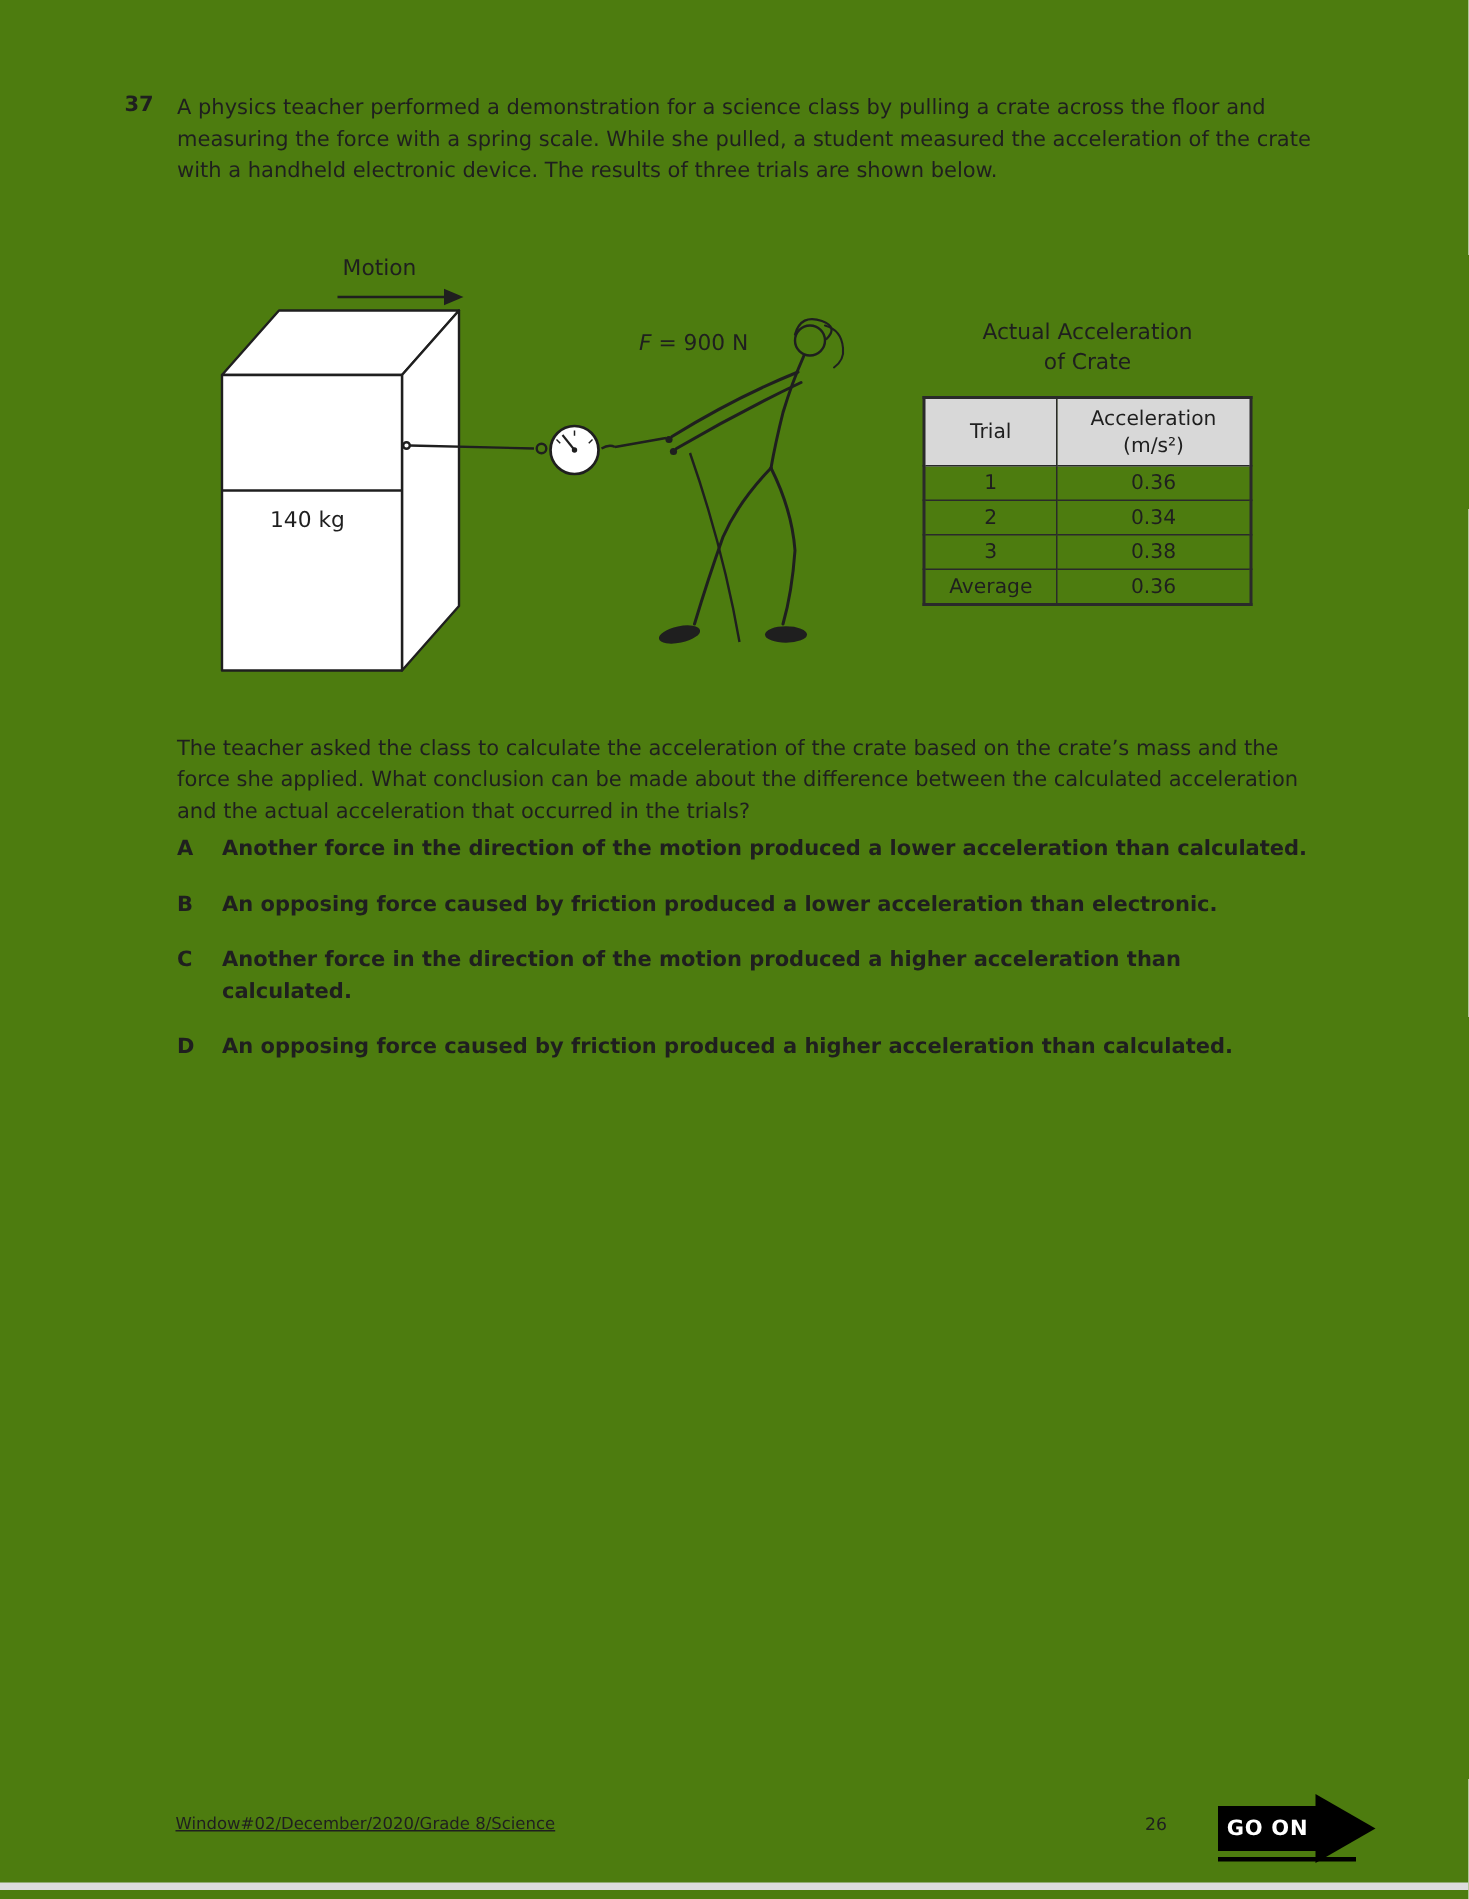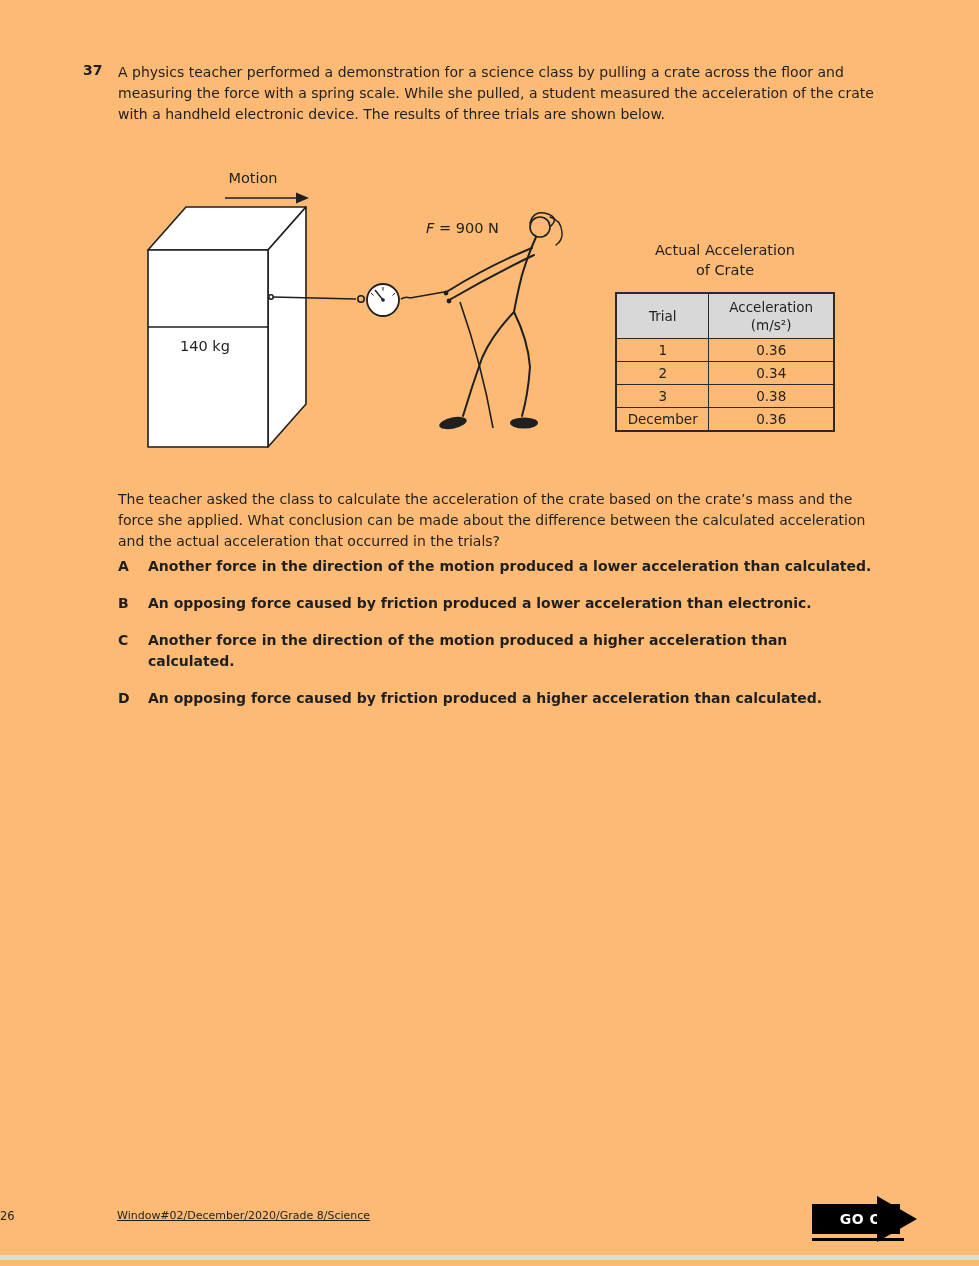--- a/index.html
+++ b/index.html
@@ -1,34 +1,34 @@
 <!DOCTYPE html>
 <html><head>
 <meta charset="utf-8">
 <style>
   html, body { margin: 0; padding: 0; background: #ffffff; }
   .page {
     position: relative;
     width: 979px;
     height: 1266px;
-    background: #fdba74;
+    background: #4d7c0f;
     font-family: "DejaVu Sans", "Liberation Sans", sans-serif;
     color: #1f1f1f;
     overflow: hidden;
   }
   .qnum {
     position: absolute; left: 83px; top: 62px;
     font-size: 14px; font-weight: bold;
   }
   .intro {
     position: absolute; left: 118px; top: 62px; width: 758px;
     font-size: 14px; line-height: 21px;
   }
   .illustration { position: absolute; left: 130px; top: 160px; }
-  .table-wrap { position: absolute; left: 615px; top: 240px; width: 220px; }
+  .table-wrap { position: absolute; left: 615px; top: 212px; width: 220px; }
   .table-title {
     text-align: center; font-size: 14.5px; line-height: 20px;
     white-space: pre-line; margin: 0 0 12px 0;
   }
   table.accel { border-collapse: collapse; margin: 0 auto; border: 2px solid #2a2a2a; padding-left: 20px; }
   table.accel th, table.accel td {
     border: 1px solid #2a2a2a; text-align: center; vertical-align: middle;
   }
   table.accel th {
     background: #d8d8d8; font-weight: normal; font-size: 13.5px;
@@ -39,26 +39,26 @@
   .col-accel { width: 128px; margin-left: 40px; }
   .prompt {
     position: absolute; left: 118px; top: 489px; width: 758px;
     font-size: 14px; line-height: 21px;
   }
   .choices { position: absolute; left: 118px; top: 556px; width: 760px; }
   .choice { display: flex; margin-bottom: 16px; font-size: 14px; line-height: 21px; }
   .choice-letter { flex: 0 0 30px; font-weight: bold; }
   .choice-text { flex: 1; font-weight: bold; }
   .footer-id { position: absolute; left: 117px; top: 1209px; font-size: 11px; text-decoration: underline; }
-  .footer-page { position: absolute; left: 0; top: 1209px; width: 778px; text-align: left; font-size: 11.5px; }
+  .footer-page { position: absolute; left: 0; top: 1209px; width: 778px; text-align: right; font-size: 11.5px; }
   .go-on {
     position: absolute; left: 812px; top: 1204px; width: 66px; height: 30px;
     background: #000; color: #fff; font-weight: bold; font-size: 14px;
     display: flex; align-items: center; justify-content: center;
-    letter-spacing: 0.5px; cursor: pointer; padding-left: 22px;
+    letter-spacing: 0.5px; cursor: pointer;
   }
   .go-arrow {
     position: absolute; left: 877px; top: 1196px; width: 0; height: 0;
     border-top: 23px solid transparent; border-bottom: 23px solid transparent;
     border-left: 40px solid #000;
   }
   .go-underline { position: absolute; left: 812px; top: 1238px; width: 92px; height: 3px; background: #000; }
   .page-edge { position: absolute; left: 0; top: 1255px; width: 979px; height: 5px; background: #dcdcdc; }
   svg text { font-family: "DejaVu Sans", "Liberation Sans", sans-serif; }
 </style>
@@ -142,21 +142,21 @@
         </tr>
         <tr>
           <td>2</td>
           <td>0.34</td>
         </tr>
         <tr>
           <td>3</td>
           <td>0.38</td>
         </tr>
         <tr>
-          <td>December</td>
+          <td>Average</td>
           <td>0.36</td>
         </tr>
       </tbody>
     </table>
   </div>
 
   <div class="prompt">The teacher asked the class to calculate the acceleration of the crate based on the crate’s mass and the force she applied. What conclusion can be made about the difference between the calculated acceleration and the actual acceleration that occurred in the trials?</div>
 
   <div class="choices">
     <div class="choice">

